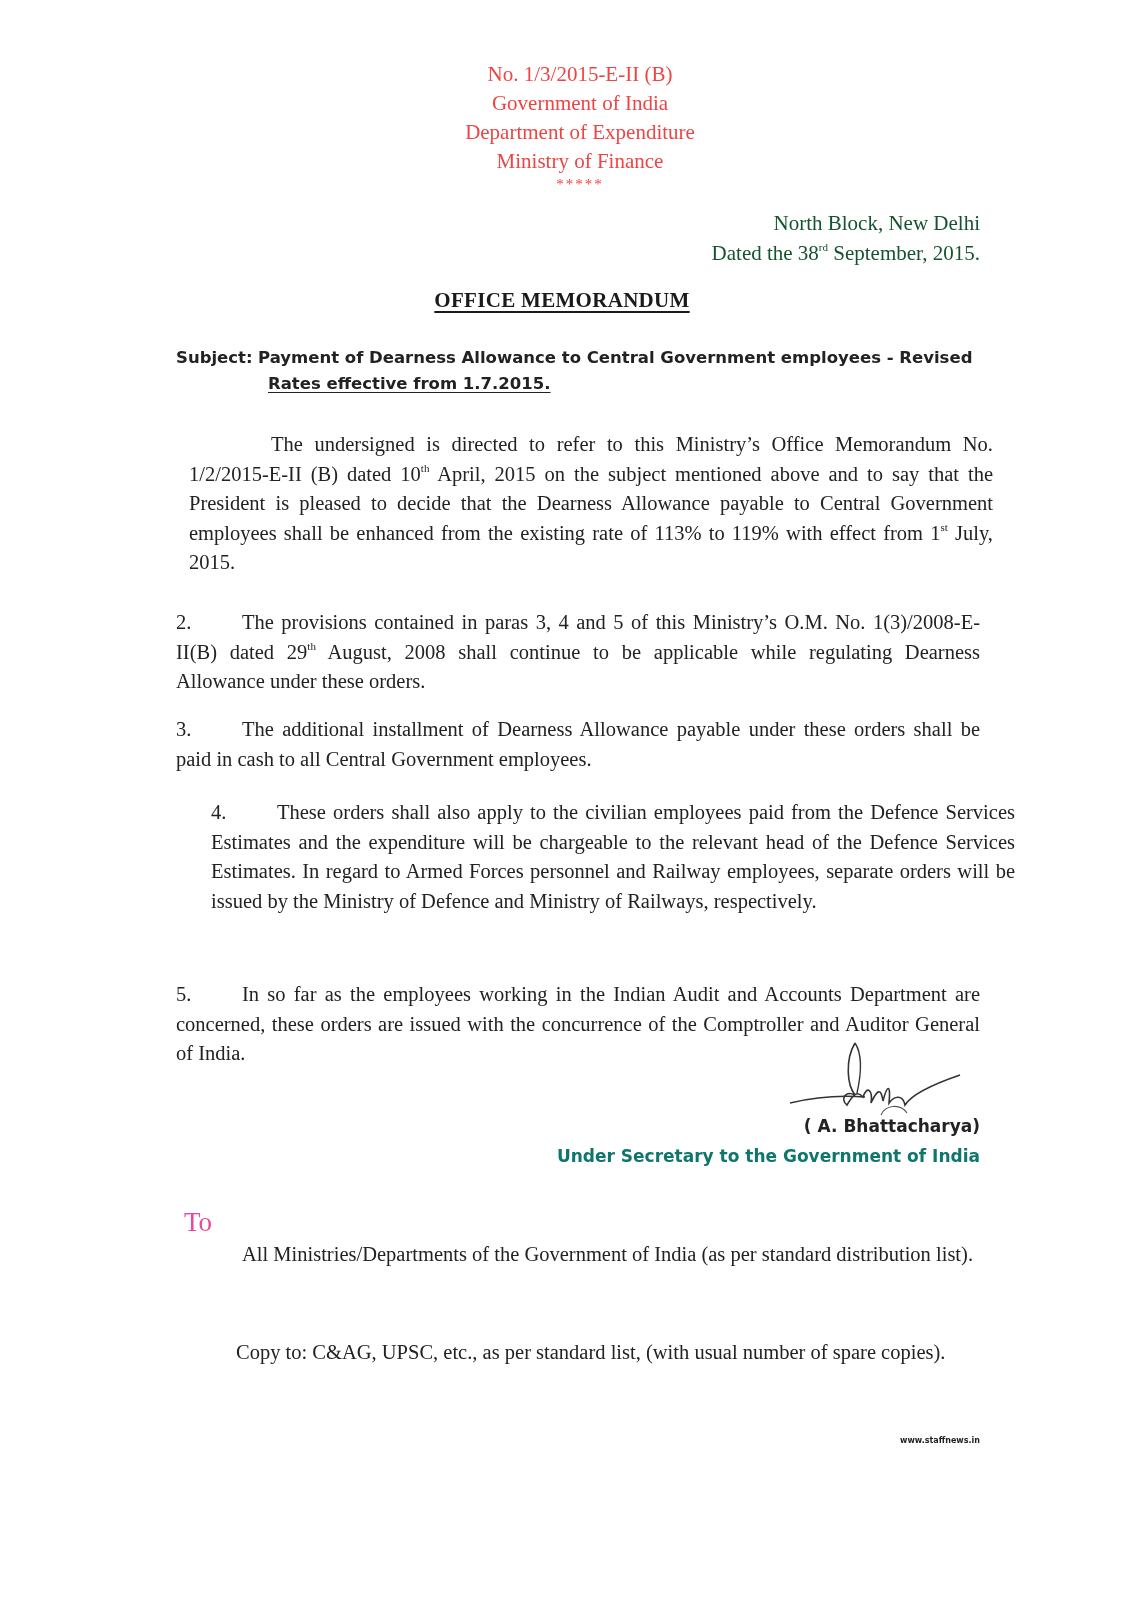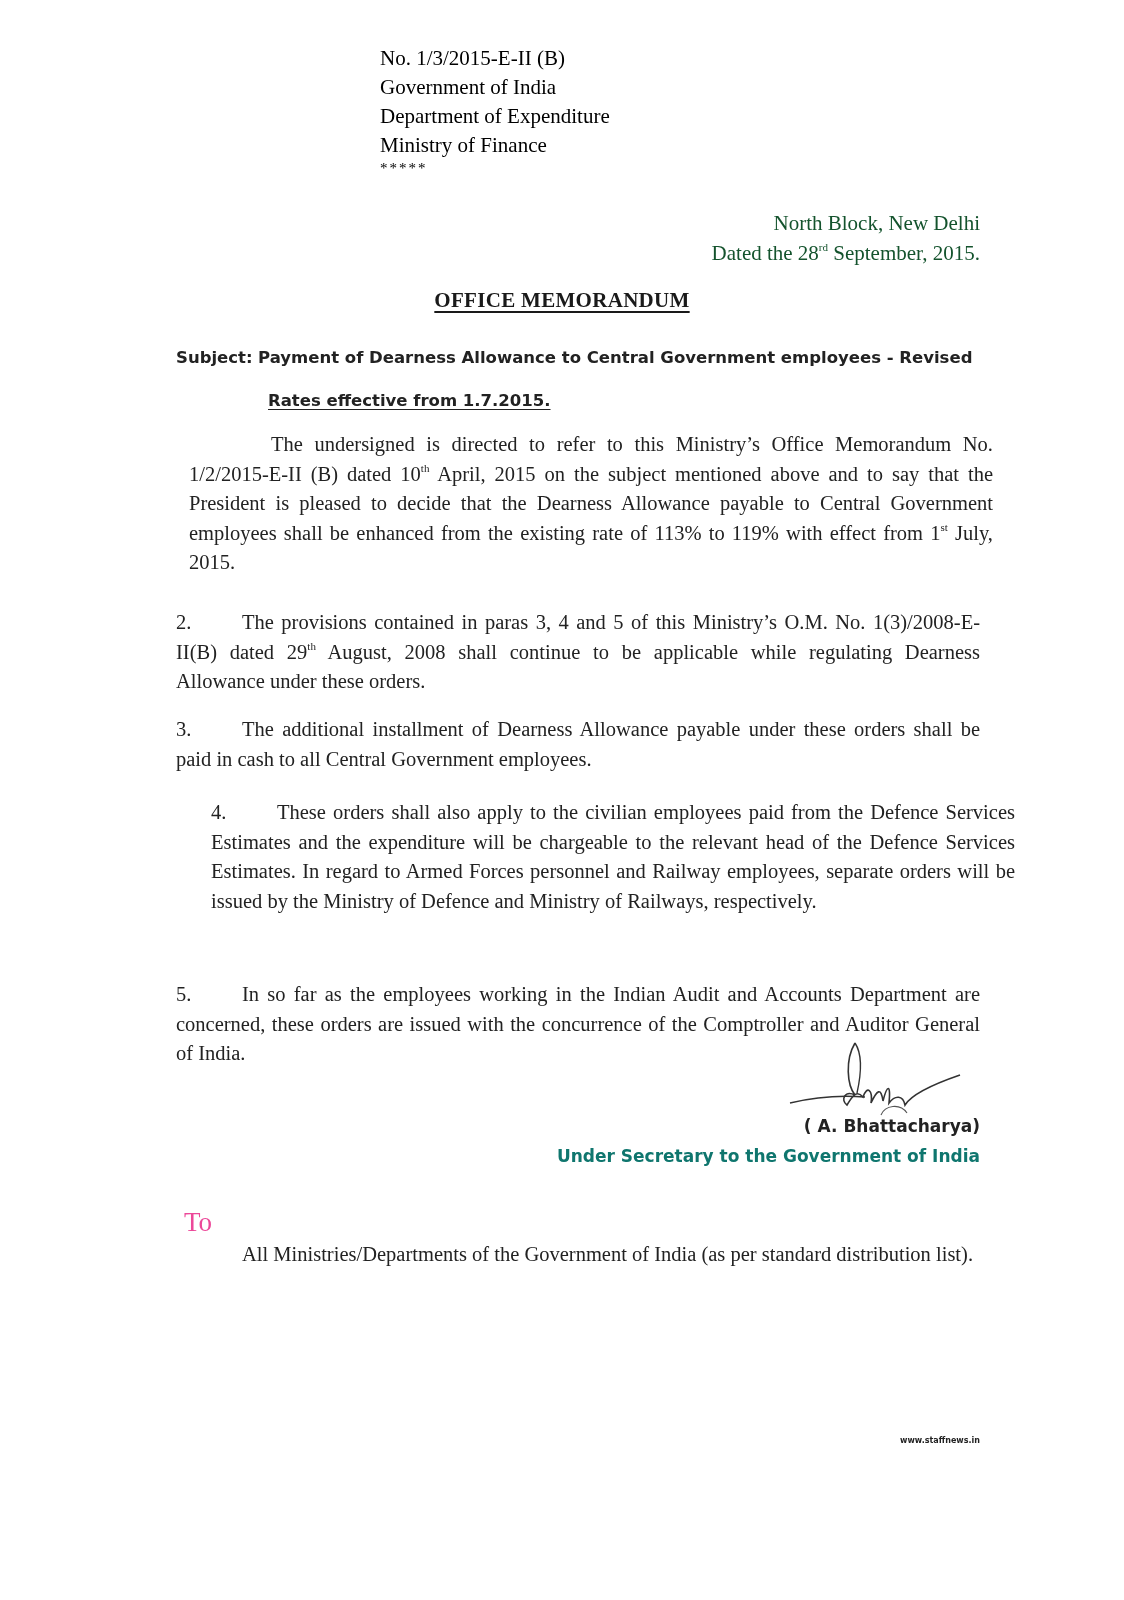--- a/index.html
+++ b/index.html
@@ -10,22 +10,22 @@
       overflow: hidden;
       font-family: "Liberation Serif", "DejaVu Serif", serif;
       color: #1a1a1a;
     }
     .page { position: absolute; left: 0; top: 0; width: 1124px; height: 1600px; background: #fff; }
     .abs { position: absolute; }
     .serif { font-family: "Liberation Serif", "DejaVu Serif", serif; }
     .sans { font-family: "DejaVu Sans", "Liberation Sans", sans-serif; }
 
     .header-block {
-      left: 380px; top: 44px; width: 400px;
-      text-align: left; font-size: 21px; line-height: 29px; color: #000000;
+      left: 380px; top: 60px; width: 400px;
+      text-align: center; font-size: 21px; line-height: 29px; color: #ef4444;
     }
     .header-block div { white-space: nowrap; }
     .stars { font-size: 15px; letter-spacing: 2px; line-height: 16px; margin-top: 0px; }
 
     .place-date {
       right: 144px; top: 208px; text-align: right;
       font-size: 21px; line-height: 30px; color: #14532d;
     }
     sup { font-size: 11px; vertical-align: 9px; line-height: 0; }
 
@@ -33,21 +33,21 @@
       left: 0; width: 1124px; top: 288px; text-align: center;
       font-size: 21px; font-weight: bold; letter-spacing: 0.3px;
     }
     .om-title span { text-decoration: underline; text-underline-offset: 4px; text-decoration-thickness: 2px; }
 
     .subject {
       left: 176px; top: 345px; width: 810px;
       font-size: 16.5px; font-weight: bold; line-height: 26px; color: #222;
     }
     .subject .label { display: inline-block; width: 82px; }
-    .subject .line2 { padding-left: 92px; text-decoration: underline; text-underline-offset: 3px; margin-top: 17px; }
+    .subject .line2 { padding-left: 92px; text-decoration: underline; text-underline-offset: 3px; }
 
     .para {
       left: 176px; width: 804px;
       font-size: 20.5px; line-height: 29.5px; text-align: justify; color: #222;
     }
     .para .num { display: inline-block; width: 66px; }
     .indent { text-indent: 82px; }
 
     .signature-svg { left: 785px; top: 1035px; }
     .signer-name {
@@ -78,21 +78,21 @@
   <div class="abs header-block serif">
     <div>No. 1/3/2015-E-II (B)</div>
     <div>Government of India</div>
     <div>Department of Expenditure</div>
     <div>Ministry of Finance</div>
     <div class="stars">*****</div>
   </div>
 
   <div class="abs place-date serif">
     <div>North Block, New Delhi</div>
-    <div><span>Dated the 28</span><sup>rd</sup><span> September, 2015.</span></div>
+    <div><span>Dated the 38</span><sup>rd</sup><span> September, 2015.</span></div>
   </div>
 
   <div class="abs om-title serif">
     <span>OFFICE MEMORANDUM</span>
   </div>
 
   <div class="abs subject sans">
     <div><span class="label">Subject:</span><span>Payment of Dearness Allowance to Central Government employees - Revised</span></div>
     <div class="line2">Rates effective from 1.7.2015.</div>
   </div>
@@ -122,15 +122,16 @@
     <path d="M70 8 C 78 20, 76 40, 72 58" fill="none" stroke="#333" stroke-width="1.4"></path>
     <path d="M5 68 C 30 62, 55 60, 80 62" fill="none" stroke="#333" stroke-width="1.4"></path>
     <path d="M96 80 C 100 70, 115 68, 122 78" fill="none" stroke="#555" stroke-width="1.1"></path>
   </svg>
 
   <div class="abs signer-name sans">( A. Bhattacharya)</div>
   <div class="abs signer-title sans">Under Secretary to the Government of India</div>
 
   <div class="abs to-label serif">To</div>
   <div class="abs to-text serif">All Ministries/Departments of the Government of India (as per standard distribution list).</div>
+  <div class="abs copy-text serif">Copy to: C&amp;AG, UPSC, etc., as per standard list, (with usual number of spare copies).</div>
 
   <div class="abs watermark sans">www.staffnews.in</div>
 </div>
 
 </body></html>

